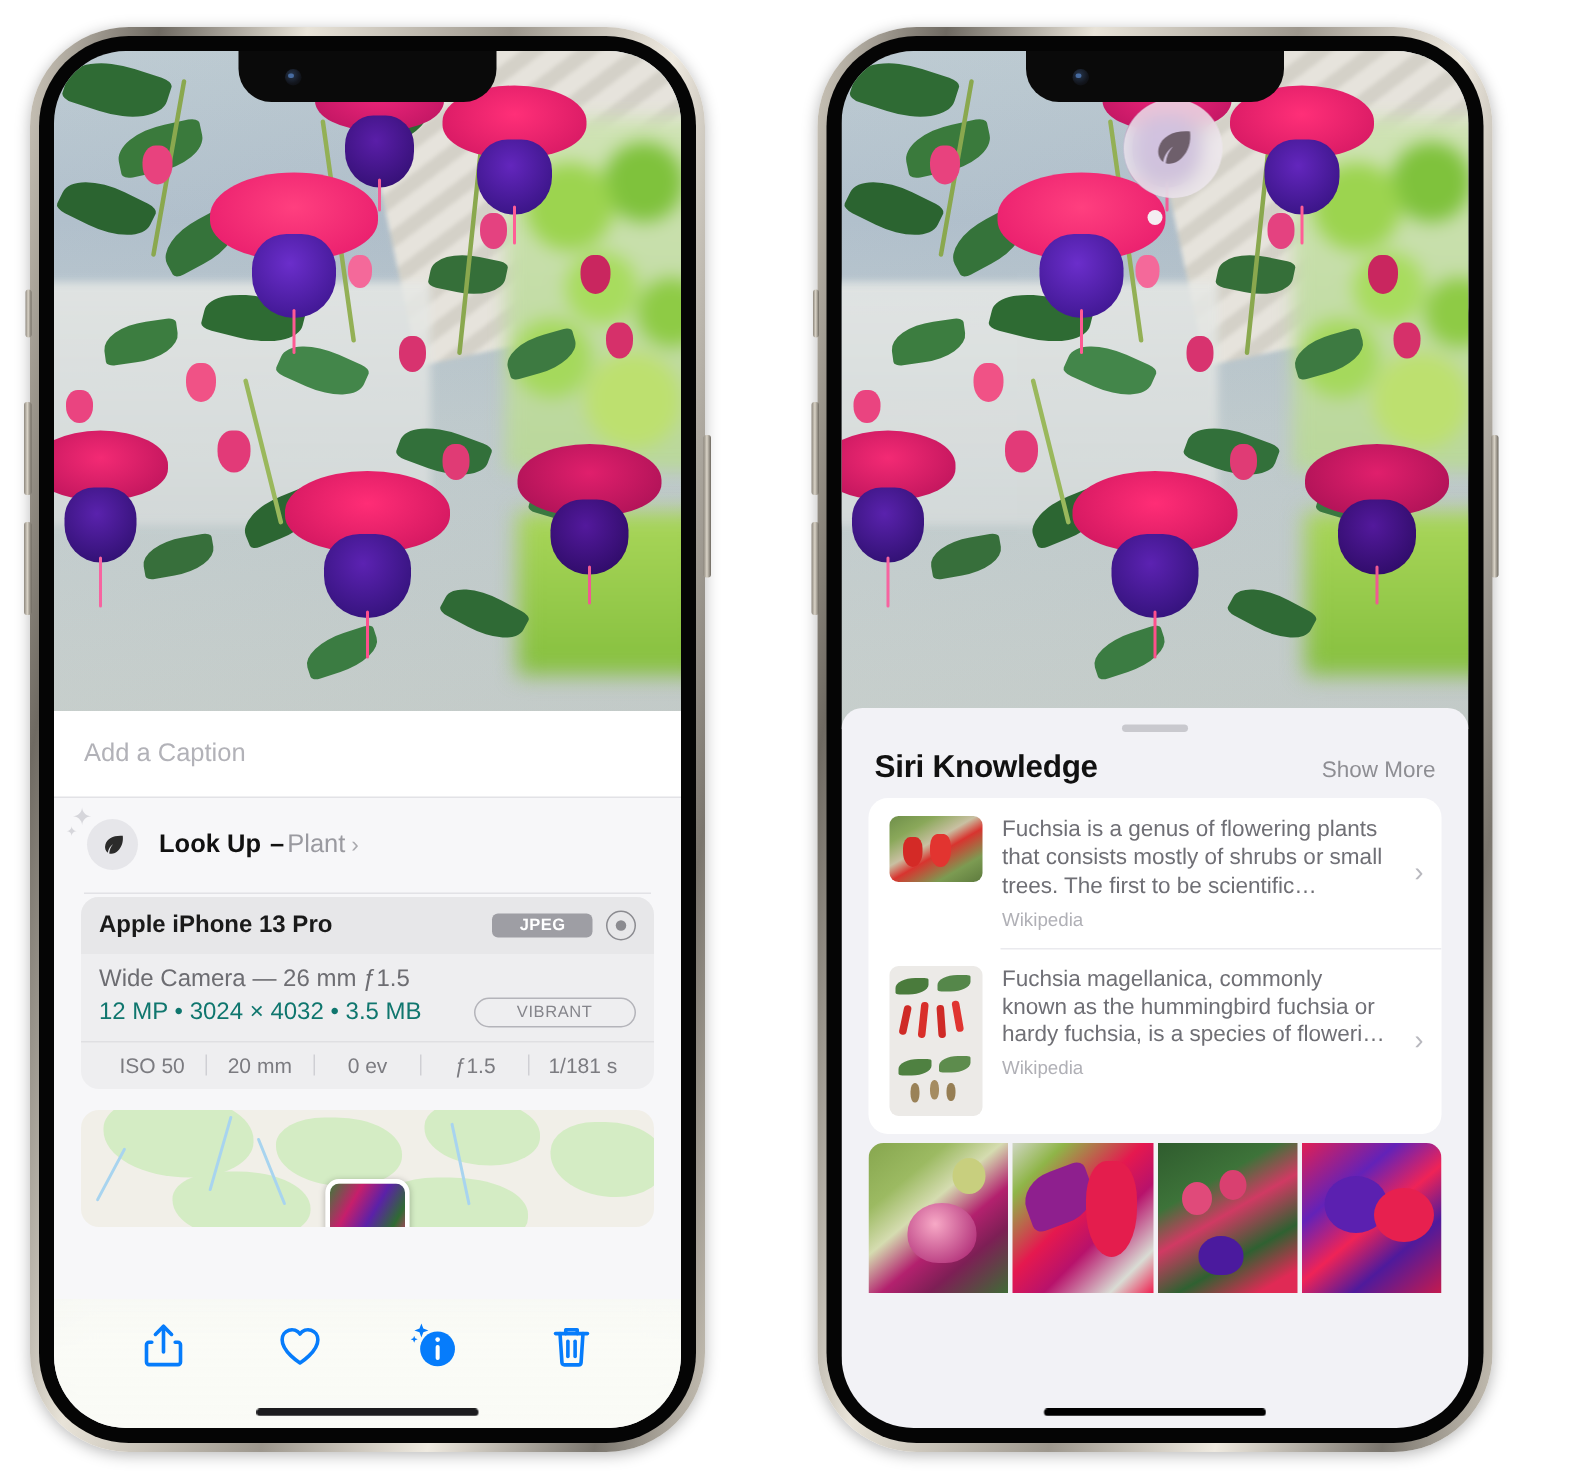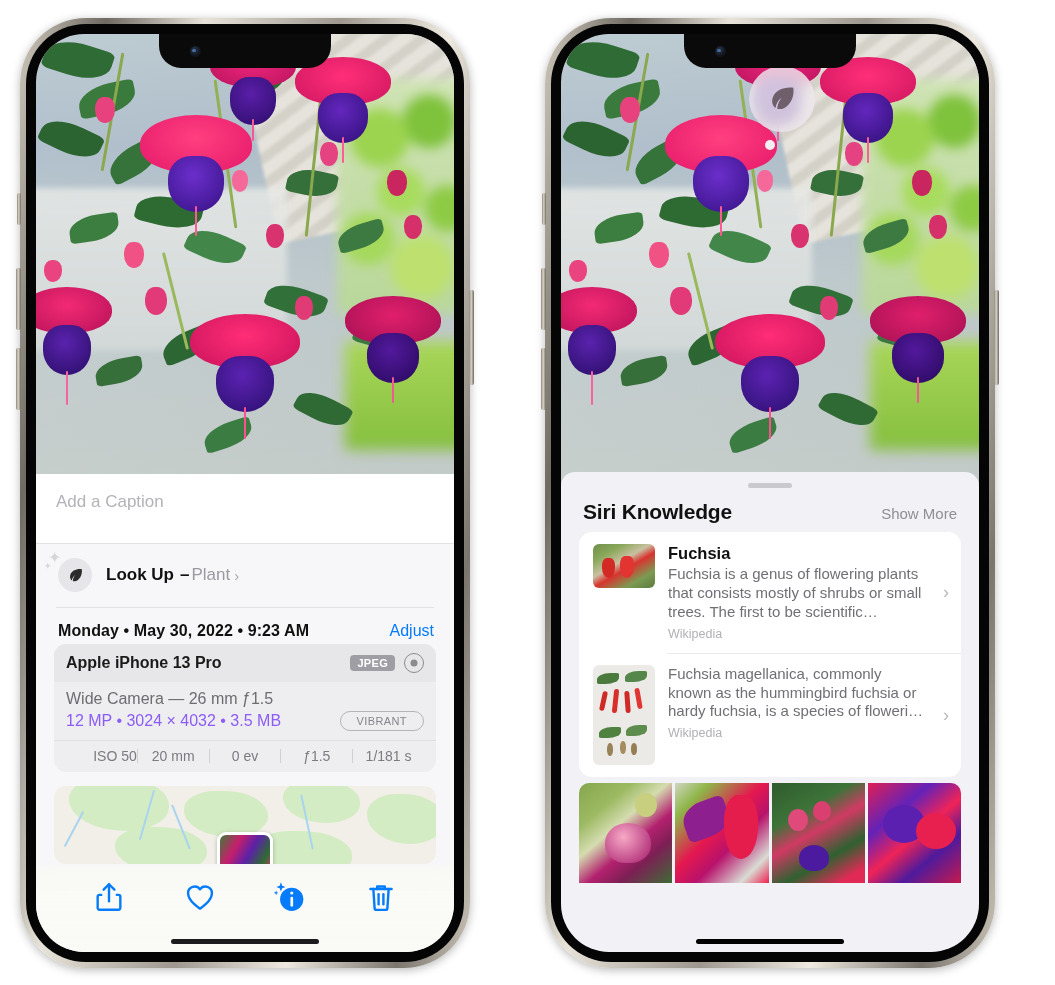--- a/index.html
+++ b/index.html
@@ -131,21 +131,21 @@
   .sheet-left {
     position:absolute; left:0; right:0; bottom:0; top:440px;
     background:#f7f7f9;
     z-index: 20;
     display:flex; flex-direction:column;
   }
   .caption-row {
     background:#ffffff;
     padding: 18px 20px 20px 20px;
     border-bottom: 1px solid #e2e2e6;
-    height: 70px;
+    height: 58px;
   }
   .caption-text { color:#b2b2b8; font-size:17px; }
 
   .lookup-row {
     display:flex; align-items:center; gap:14px;
     padding: 14px 20px 16px 22px;
     position:relative;
   }
   .lookup-row::after {
     content:""; position:absolute; left:20px; right:20px; bottom:0;
@@ -181,44 +181,44 @@
   }
   .cam-head {
     display:flex; align-items:center; justify-content:space-between;
     padding: 9px 12px 9px 12px;
     background:#e7e7e9;
   }
   .cam-model { font-size:16px; font-weight:700; color:#1a1a1a; }
   .cam-head-right { display:flex; align-items:center; gap:9px; }
   .jpeg-chip {
     background:#9e9ea4; color:#fff; font-size:11px; font-weight:600;
-    padding: 2px 7px; border-radius:4px; letter-spacing:.3px;
+    padding: 2px 18px; border-radius:4px; letter-spacing:.3px;
   }
   .aperture-icon {
     width:20px; height:20px; border-radius:50%;
     border:1.6px solid #8b8b90; position:relative;
   }
   .aperture-icon::after {
     content:""; position:absolute; left:50%; top:50%; transform:translate(-50%,-50%);
     width:7px; height:7px; border-radius:50%; background:#8b8b90;
   }
   .cam-body { padding: 8px 12px 9px 12px; }
   .cam-line1 { font-size:16px; color:#6d6d72; margin-bottom:3px; }
   .cam-line2row { display:flex; align-items:center; justify-content:space-between; }
-  .cam-line2 { font-size:16px; color:#8b5cf6; }
+  .cam-line2 { font-size:16px; color:#0f766e; }
   .vibrant-chip {
     border:1px solid #b4b4ba; color:#85858b; font-size:11px;
-    border-radius:11px; padding: 3px 16px; letter-spacing:.4px;
+    border-radius:11px; padding: 3px 28px; letter-spacing:.4px;
   }
   .exif-row {
     display:flex; align-items:center; border-top:1px solid #dfdfe2;
     padding: 7px 12px 8px 12px;
   }
   .exif-cell { flex:1; text-align:center; font-size:14px; color:#7b7b80; }
-  .exif-cell:first-child { text-align:right; }
+  .exif-cell:first-child { text-align:center; }
   .exif-cell:last-child  { }
   .exif-sep { width:1px; height:14px; background:#cfcfd4; }
 
   .map-card {
     margin: 14px 18px 0 18px; height: 78px; border-radius:12px;
     overflow:hidden; position:relative;
     background:#f1efe8;
   }
   .map-card .green {
     position:absolute; border-radius:40% 55% 45% 60%;
@@ -412,24 +412,20 @@
             </svg>
           </div>
           <div style="display:flex;align-items:center">
             <span class="lookup-label">Look Up</span>
             <span class="lookup-label" style="margin-left:6px">–</span>
             <span class="lookup-value">Plant</span>
             <span class="chev">›</span>
           </div>
         </div>
 
-        <div class="datetime-row">
-          <div class="datetime">Monday • May 30, 2022 • 9:23 AM</div>
-          <div class="adjust">Adjust</div>
-        </div>
 
 
         <div class="camera-card">
           <div class="cam-head">
             <div class="cam-model">Apple iPhone 13 Pro</div>
             <div class="cam-head-right">
               <span class="jpeg-chip">JPEG</span>
               <span class="aperture-icon"></span>
             </div>
           </div>
@@ -601,21 +597,20 @@
         </div>
 
         <div class="know-card">
 
           <div class="know-row">
             <div class="know-thumb t1" style="background:linear-gradient(150deg,#6f8f4a 0%,#8aa85a 22%,#c9c0a2 42%,#d8342f 55%,#7c9b52 78%,#5d7a3d 100%)">
               <div style="position:absolute;left:9px;top:14px;width:13px;height:20px;border-radius:40% 40% 55% 55%;background:#d42a26"></div>
               <div style="position:absolute;left:27px;top:12px;width:14px;height:22px;border-radius:40% 40% 55% 55%;background:#e23430"></div>
             </div>
             <div class="know-text">
-              <div class="know-title">Fuchsia</div>
               <div class="know-desc">Fuchsia is a genus of flowering plants that consists mostly of shrubs or small trees. The first to be scientific…</div>
               <div class="know-src">Wikipedia</div>
             </div>
             <div class="know-chev">›</div>
           </div>
 
           <div class="know-row">
             <div class="know-thumb t2" style="background:#eceae7">
               <div style="position:absolute;left:4px;top:8px;width:22px;height:11px;border-radius:60% 12% 60% 12%;background:#4a7b3c"></div>
               <div style="position:absolute;left:32px;top:6px;width:22px;height:11px;border-radius:60% 12% 60% 12%;background:#55874a"></div>

